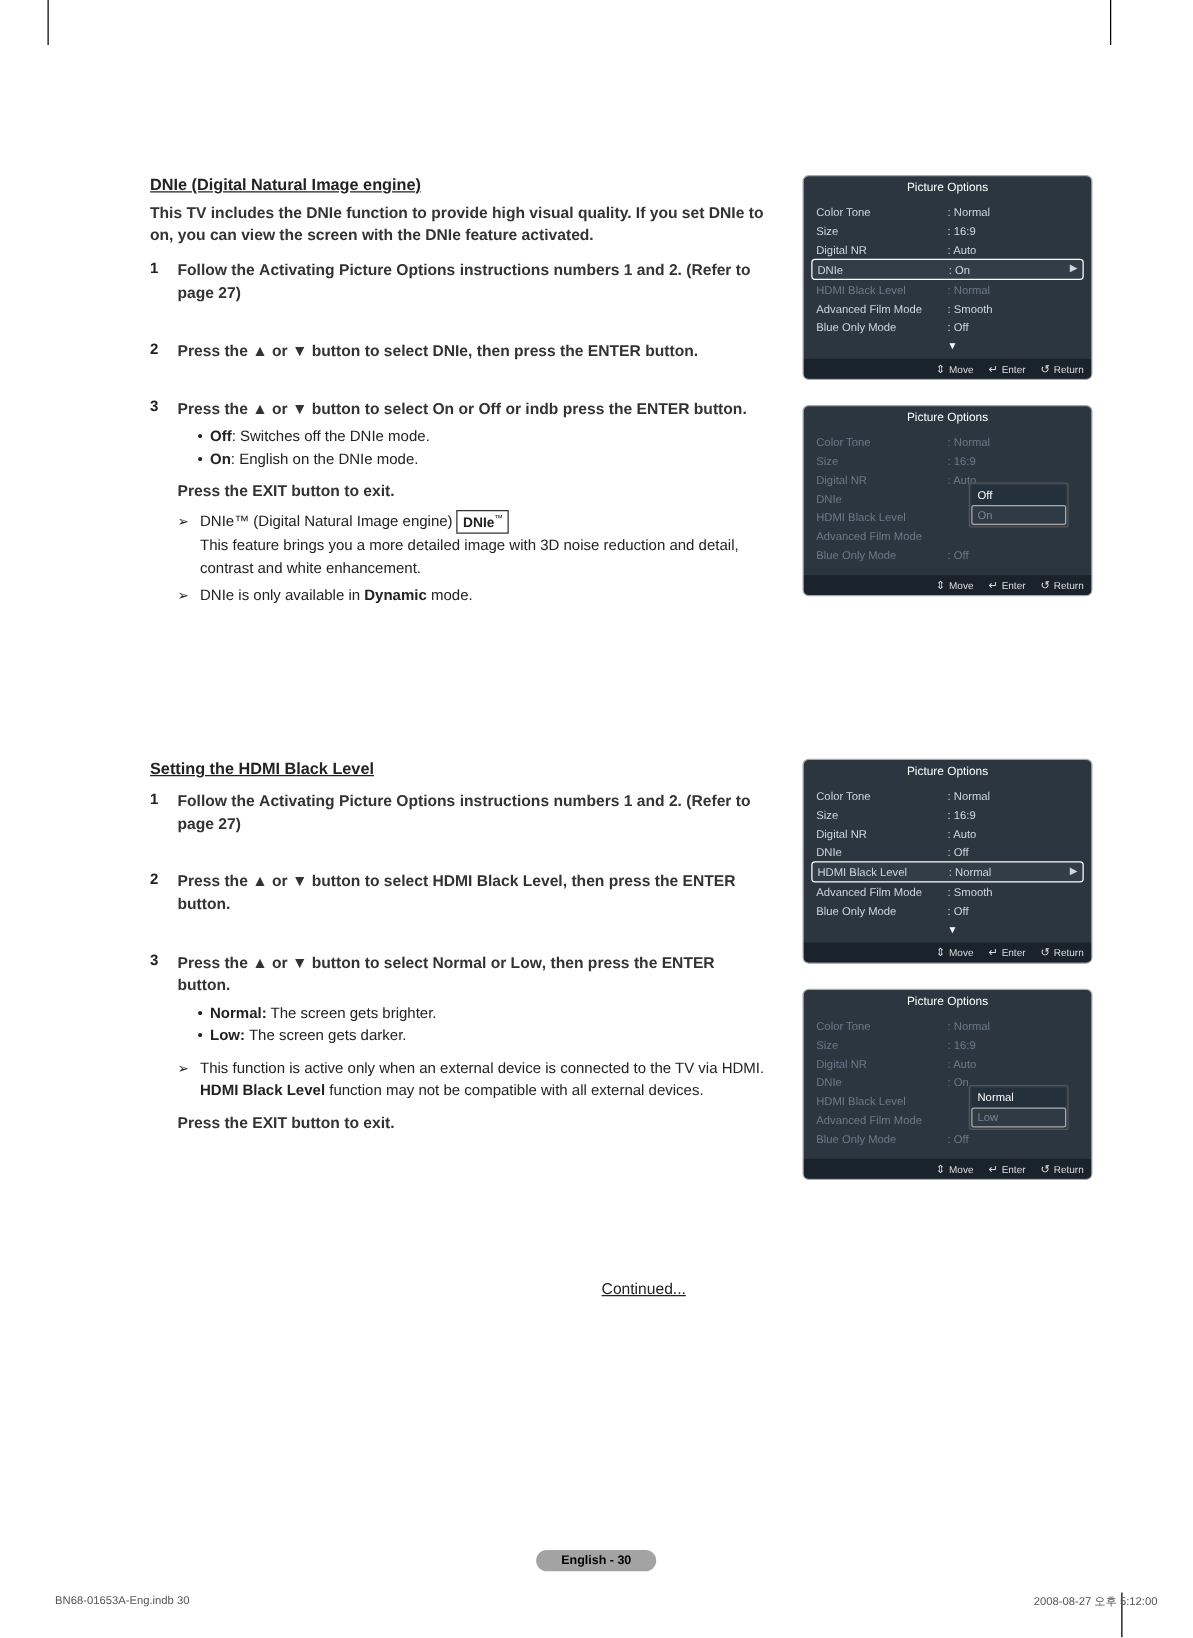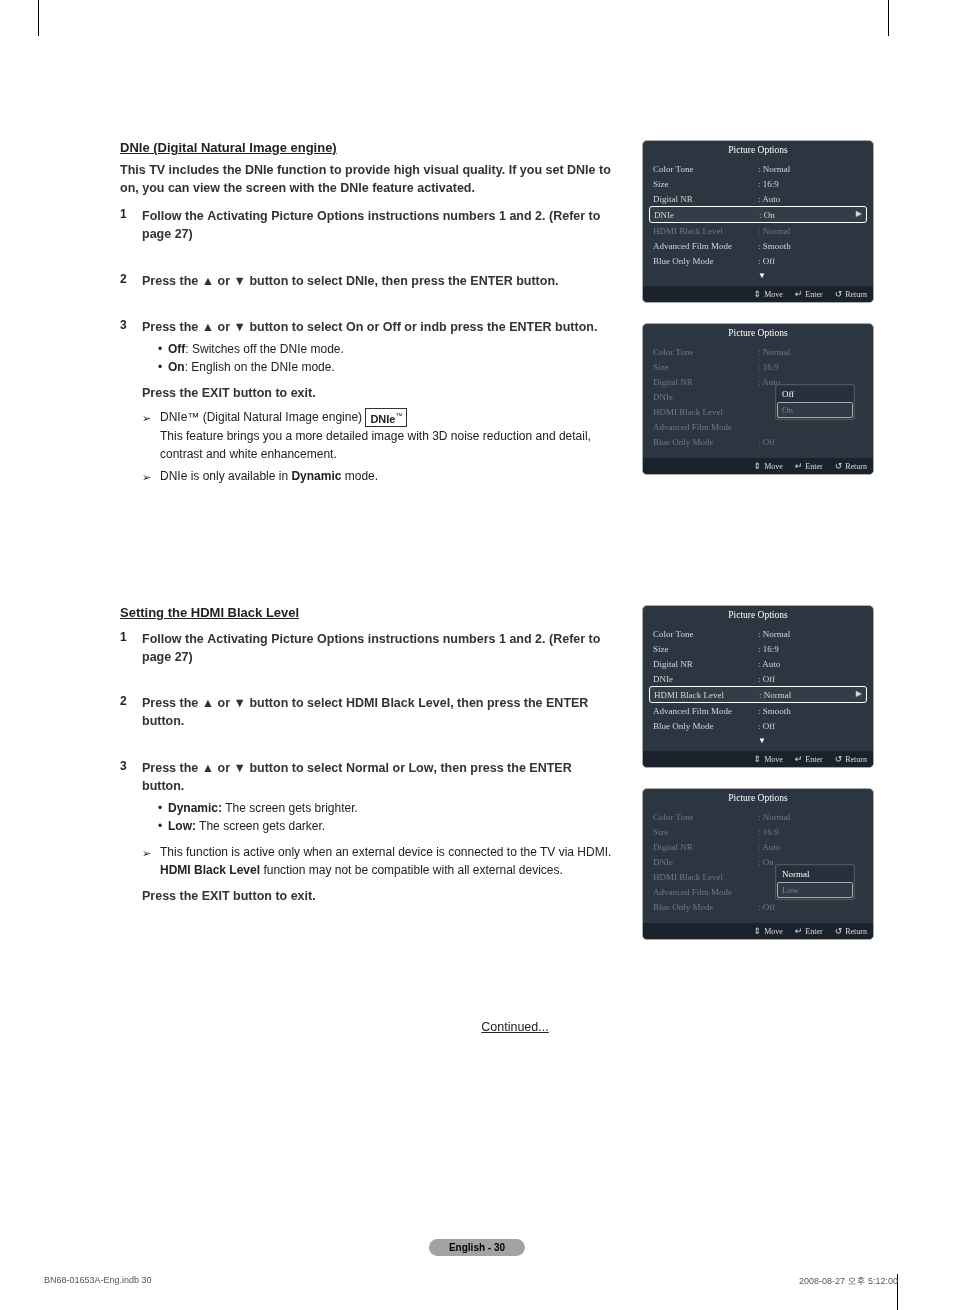--- a/index.html
+++ b/index.html
@@ -18,21 +18,21 @@
   .bullets li { list-style: none; position: relative; padding-left: 10px; line-height: 1.5; }
   .bullets li::before { content: "•"; position: absolute; left: 0; }
   .arrow-item { position: relative; padding-left: 18px; line-height: 1.5; margin-top: 4px; }
   .arrow-item .arrow { position: absolute; left: 0; top: 2px; font-size: 11px; }
   .dnie-logo { display: inline-block; border: 1px solid #333; padding: 0 4px; font-size: 11px; vertical-align: middle; line-height: 14px; }
   .dnie-logo sup { font-size: 7px; }
   .dnie-logo b { font-weight: bold; font-style: normal; }
 
   .column-wrap { display: flex; gap: 18px; }
   .left-col { flex: 1; }
-  .right-col { width: 268px; flex-shrink: 0; font-family: Liberation Serif, serif; }
+  .right-col { width: 268px; flex-shrink: 0; }
 
   .osd { width: 232px; border: 1px solid #aaa; border-radius: 5px; overflow: hidden; background: #2b3640; color: #eef; margin-bottom: 20px; font-size: 9px; }
   .osd-title { text-align: center; padding: 4px 0 4px; font-size: 9.5px; color: #fff; }
   .osd-body { padding: 2px 6px 4px; }
   .osd-row { display: flex; padding: 2.5px 4px; color: #cfd6e0; }
   .osd-row.dim { color: #6d7a8a; }
   .osd-label { flex: 0 0 105px; }
   .osd-val { flex: 1; }
   .osd-row.sel { border: 1px solid #fff; border-radius: 3px; background: rgba(255,255,255,0.04); position: relative; }
   .osd-row.sel .osd-lr { position: absolute; right: 4px; top: 2px; font-size: 8px; }
@@ -44,21 +44,21 @@
   .popup { position: relative; }
   .popup-list { position: absolute; right: 12px; top: -2px; width: 80px; background: #2f3a45; border: 1px solid #555; border-radius: 2px; padding: 1px; }
   .popup-list .popt { padding: 2px 4px; font-size: 9px; color: #cfd6e0; border: 1px solid transparent; border-radius: 2px; }
   .popup-list .popt.cur { color: #fff; background: #24303b; }
   .popup-list .popt.sel { border: 1px solid #aaa; color: #7a8490; }
 
   .hdmi-gap { margin-top: 110px; justify-content: flex-end; }
   .continued { text-align: center; text-decoration: underline; margin-top: 60px; font-size: 12.5px; }
   .page-footer { position: absolute; left: 50%; transform: translateX(-50%); bottom: 56px; }
   .pf-pill { background: #a3a3a3; color: #000; font-size: 10px; font-weight: bold; padding: 3px 20px; border-radius: 10px; }
-  .meta-footer { position: absolute; bottom: 22px; left: 44px; right: 56px; display: flex; justify-content: space-between; font-size: 9px; color: #555; }
+  .meta-footer { position: absolute; bottom: 22px; left: 44px; right: 28px; display: flex; justify-content: space-between; font-size: 9px; color: #555; }
   .crop-br { position: absolute; bottom: 0; right: 56px; width: 1px; height: 36px; background: #000; }
 </style>
 </head>
 <body>
 
 <div class="crop-tl"></div>
 <div class="crop-tr"></div>
 <div class="crop-br"></div>
 
 <div class="page">
@@ -237,21 +237,21 @@
             <span>Press the ▲ or ▼ button to select </span><b>HDMI Black Level</b><span>, then press the </span><b>ENTER</b><span> button.</span>
           </div>
         </li>
         <li style="margin-bottom:0">
           <div class="step-num">3</div>
           <div class="step-body">
             <div class="step-text">
               <span>Press the ▲ or ▼ button to select </span><b>Normal</b><span> or </span><b>Low</b><span>, then press the </span><b>ENTER</b><span> button.</span>
             </div>
             <ul class="bullets">
-              <li><b>Dynamic:</b><span> The screen gets brighter.</span></li>
+              <li><b>Normal:</b><span> The screen gets brighter.</span></li>
               <li><b>Low:</b><span> The screen gets darker.</span></li>
             </ul>
             <div class="arrow-item">
               <span class="arrow">➢</span>
               <span>This function is active only when an external device is connected to the TV via HDMI.</span>
               <div><b>HDMI Black Level</b><span> function may not be compatible with all external devices.</span></div>
             </div>
             <div class="step-text" style="margin-top:8px">
               <span>Press the </span><b>EXIT</b><span> button to exit.</span>
             </div>

